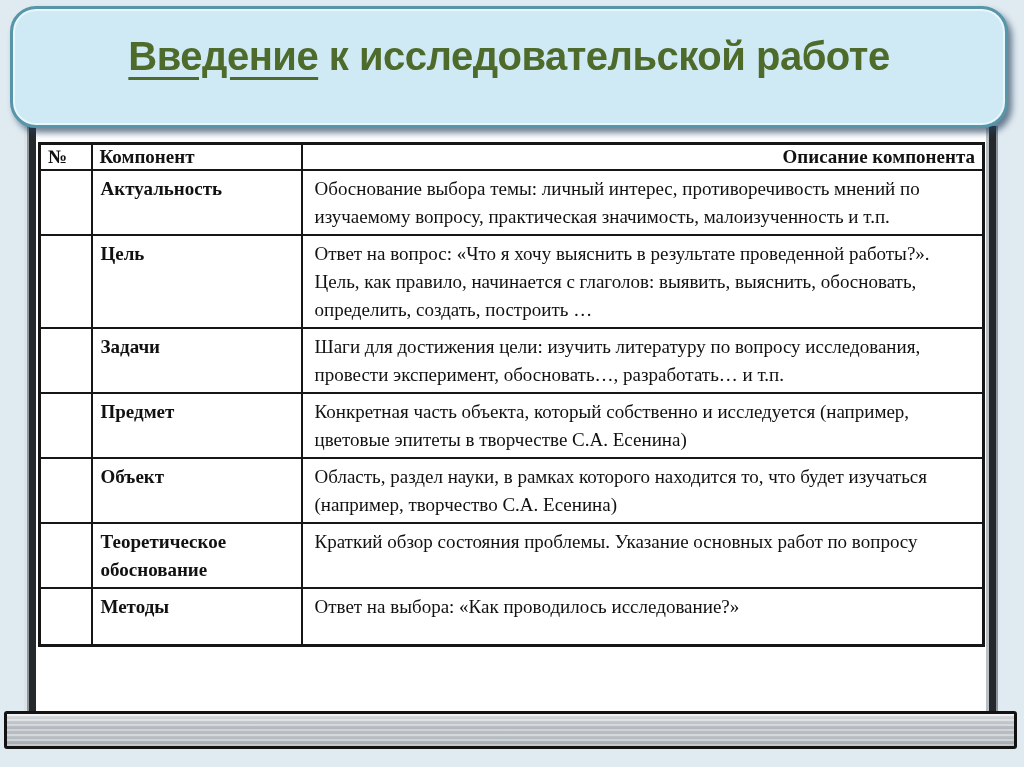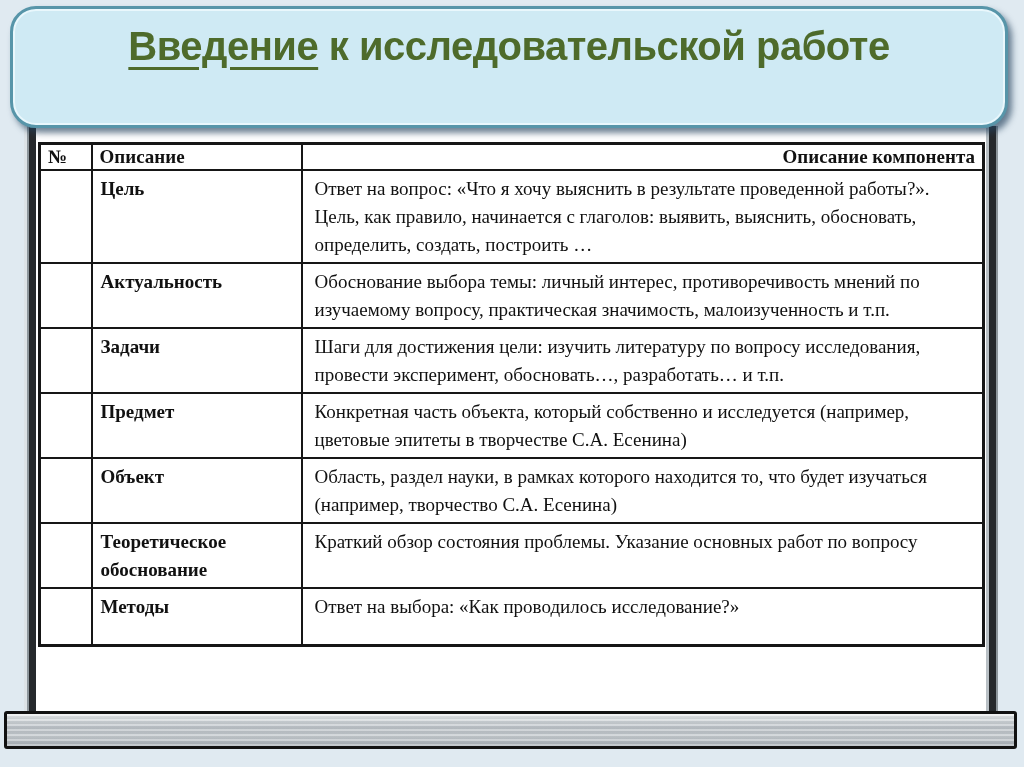--- a/index.html
+++ b/index.html
@@ -48,21 +48,21 @@
     top: 6px;
     width: 998px;
     height: 122px;
     background: #cfeaf4;
     border: 3px solid #5795a9;
     border-radius: 26px;
     box-shadow: 4px 5px 6px rgba(35, 64, 92, 0.65),
                 inset 0 0 0 2px #e9f7fc;
     box-sizing: border-box;
     text-align: center;
-    padding-top: 14px;
+    padding-top: 24px;
   }
   .title-text {
     font-family: "Liberation Sans", sans-serif;
     font-weight: bold;
     font-size: 40px;
     line-height: 46px;
     color: #4e6b2b;
     letter-spacing: -0.5px;
     white-space: pre-wrap;
   }
@@ -137,34 +137,34 @@
 
 <table class="components">
   <colgroup>
     <col class="c-num">
     <col class="c-comp">
     <col class="c-desc">
   </colgroup>
   <thead>
     <tr>
       <th>№</th>
-      <th>Описание</th>
+      <th>Компонент</th>
       <th class="center">Описание компонента</th>
     </tr>
   </thead>
   <tbody>
     <tr>
       <td class="num"></td>
-      <td class="comp">Цель</td>
-      <td class="desc">Ответ на вопрос: «Что я хочу выяснить в результате проведенной работы?». Цель, как правило, начинается с глаголов: выявить, выяснить, обосновать, определить, создать, построить …</td>
+      <td class="comp">Актуальность</td>
+      <td class="desc">Обоснование выбора темы: личный интерес, противоречивость мнений по изучаемому вопросу, практическая значимость, малоизученность и т.п.</td>
     </tr>
     <tr>
       <td class="num"></td>
-      <td class="comp">Актуальность</td>
-      <td class="desc">Обоснование выбора темы: личный интерес, противоречивость мнений по изучаемому вопросу, практическая значимость, малоизученность и т.п.</td>
+      <td class="comp">Цель</td>
+      <td class="desc">Ответ на вопрос: «Что я хочу выяснить в результате проведенной работы?». Цель, как правило, начинается с глаголов: выявить, выяснить, обосновать, определить, создать, построить …</td>
     </tr>
     <tr>
       <td class="num"></td>
       <td class="comp">Задачи</td>
       <td class="desc">Шаги для достижения цели: изучить литературу по вопросу исследования, провести эксперимент, обосновать…, разработать…  и т.п.</td>
     </tr>
     <tr>
       <td class="num"></td>
       <td class="comp">Предмет</td>
       <td class="desc">Конкретная часть объекта, который собственно и исследуется (например, цветовые эпитеты в творчестве С.А. Есенина)</td>

